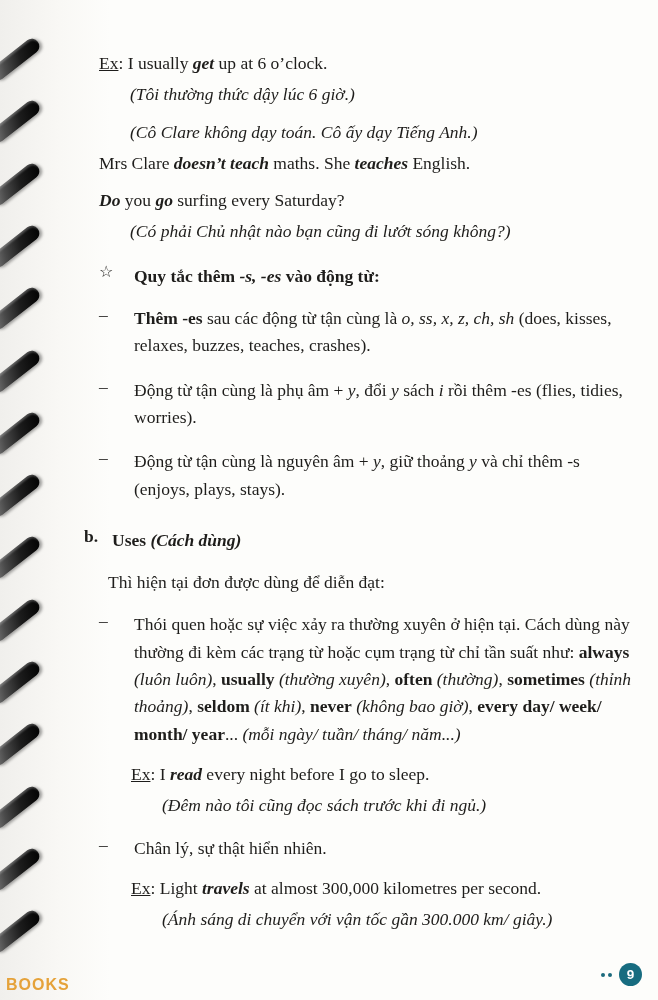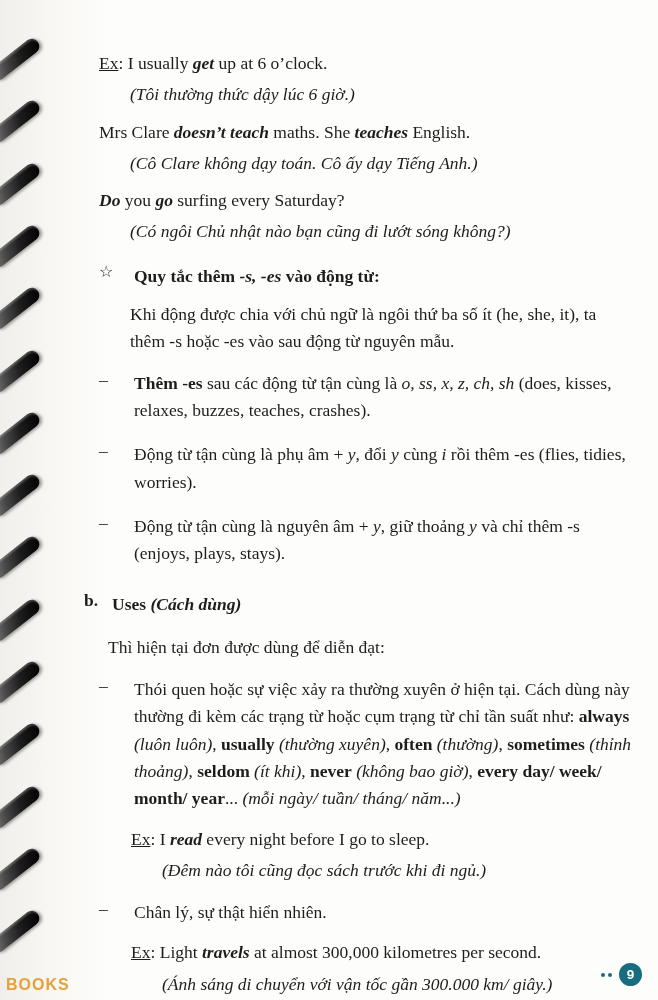--- a/index.html
+++ b/index.html
@@ -87,44 +87,43 @@
     </div>
 
   <div class="content">
 
     <section>
       <div class="ex-block">
         <p class="line"><span class="u">Ex</span><span>: I usually </span><span class="bi">get</span><span> up at 6 o’clock.</span></p>
         <p class="line trans"><span class="i">(Tôi thường thức dậy lúc 6 giờ.)</span></p>
       </div>
       <div class="ex-block">
+        <p class="line trans"><span class="i">(Cô Clare không dạy toán. Cô ấy dạy Tiếng Anh.)</span></p>
         <p class="line"><span>Mrs Clare </span><span class="bi">doesn’t teach</span><span> maths. She </span><span class="bi">teaches</span><span> English.</span></p>
-        <p class="line trans"><span class="i">(Cô Clare không dạy toán. Cô ấy dạy Tiếng Anh.)</span></p>
       </div>
       <div class="ex-block">
         <p class="line"><span class="bi">Do</span><span> you </span><span class="bi">go</span><span> surfing every Saturday?</span></p>
-        <p class="line trans"><span class="i">(Có ngôi Chủ nhật nào bạn cũng đi lướt sóng không?)</span></p>
+        <p class="line trans"><span class="i">(Có phải Chủ nhật nào bạn cũng đi lướt sóng không?)</span></p>
       </div>
     </section>
 
     <div class="li rule-head-li">
       <span class="marker star">☆</span>
       <p class="line"><span class="b">Quy tắc thêm </span><span class="bi">-s, -es</span><span class="b"> vào động từ:</span></p>
     </div>
 
-    <p class="rule-intro"><span>Khi động được chia với chủ ngữ là ngôi thứ ba số ít (he, she, it), ta thêm -s hoặc -es vào sau động từ nguyên mẫu.</span></p>
 
     <div class="li">
       <span class="marker">–</span>
       <p class="line"><span class="b">Thêm -es</span><span> sau các động từ tận cùng là </span><span class="i">o, ss, x, z, ch, sh</span><span> (does, kisses, relaxes, buzzes, teaches, crashes).</span></p>
     </div>
 
     <div class="li">
       <span class="marker">–</span>
-      <p class="line"><span>Động từ tận cùng là phụ âm + </span><span class="i">y</span><span>, đổi </span><span class="i">y</span><span> cùng </span><span class="i">i</span><span> rồi thêm -es (flies, tidies, worries).</span></p>
+      <p class="line"><span>Động từ tận cùng là phụ âm + </span><span class="i">y</span><span>, đổi </span><span class="i">y</span><span> sách </span><span class="i">i</span><span> rồi thêm -es (flies, tidies, worries).</span></p>
     </div>
 
     <div class="li">
       <span class="marker">–</span>
       <p class="line"><span>Động từ tận cùng là nguyên âm + </span><span class="i">y</span><span>, giữ thoảng </span><span class="i">y</span><span> và chỉ thêm -s (enjoys, plays, stays).</span></p>
     </div>
 
     <div class="b-head">
       <span class="b-label">b.</span>
       <p class="line"><span class="b">Uses </span><span class="bi">(Cách dùng)</span></p>

